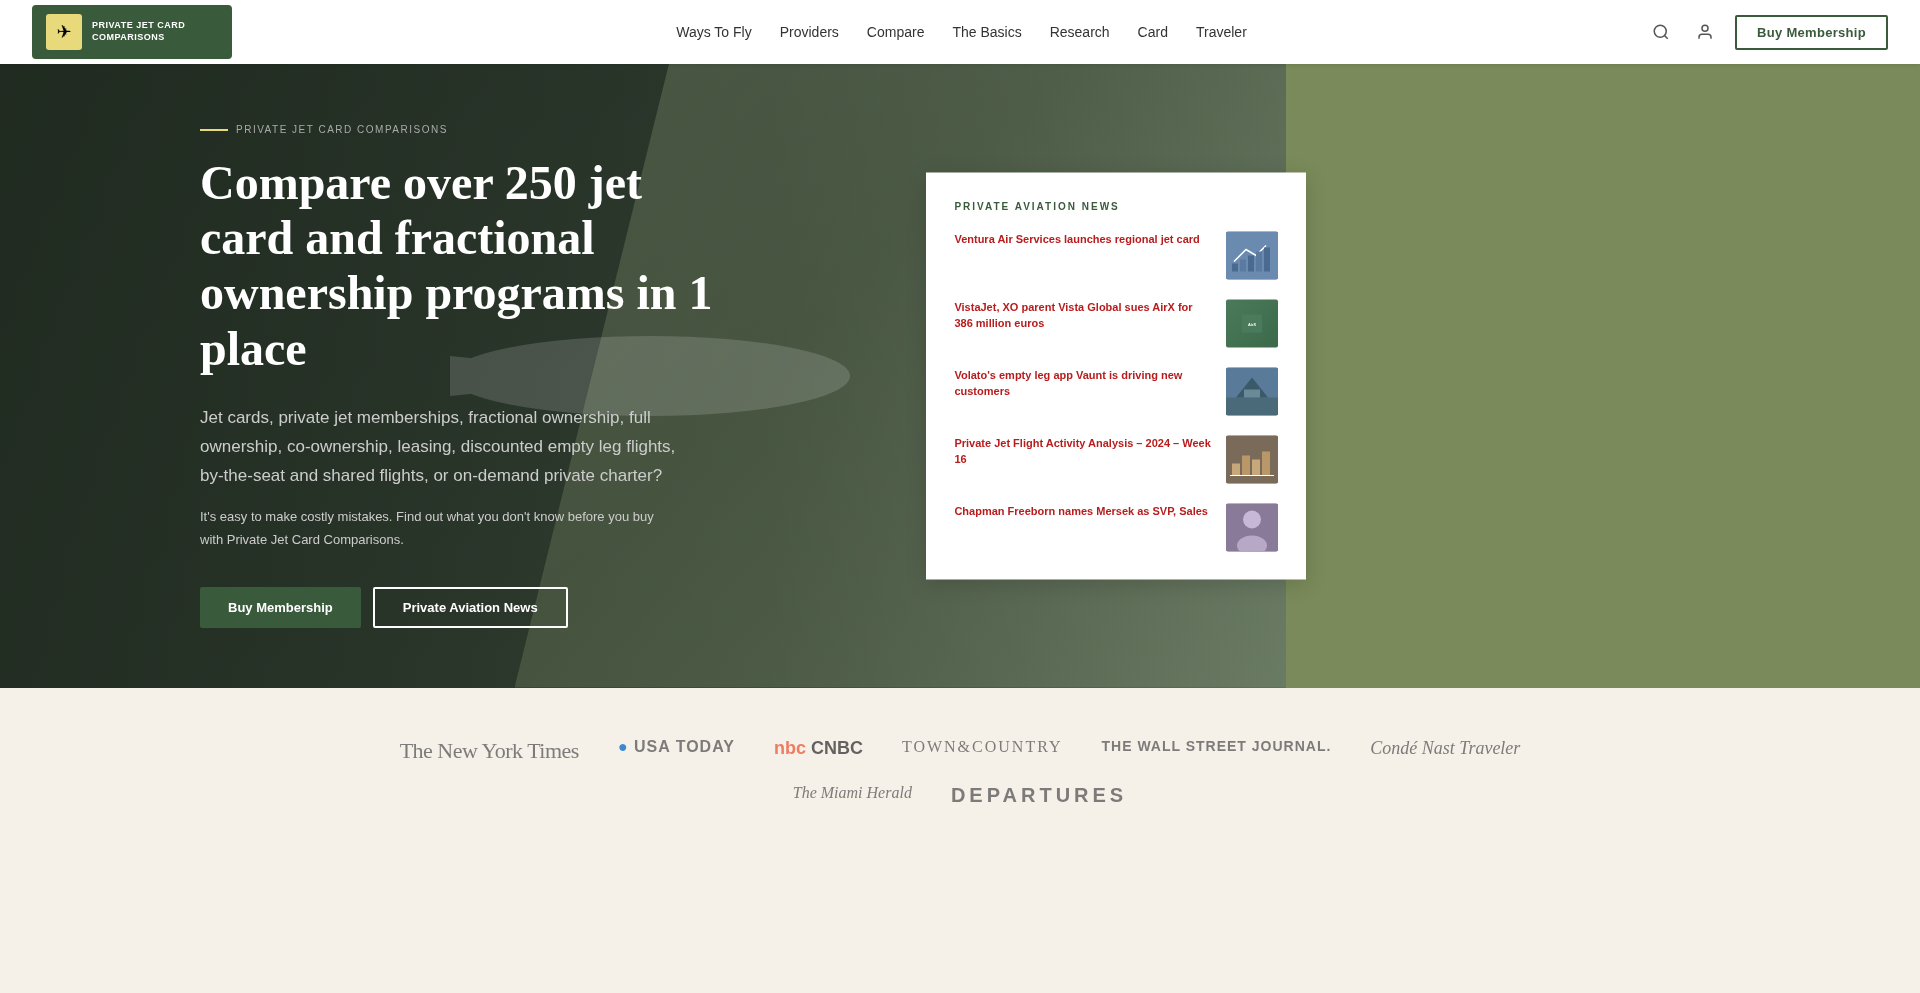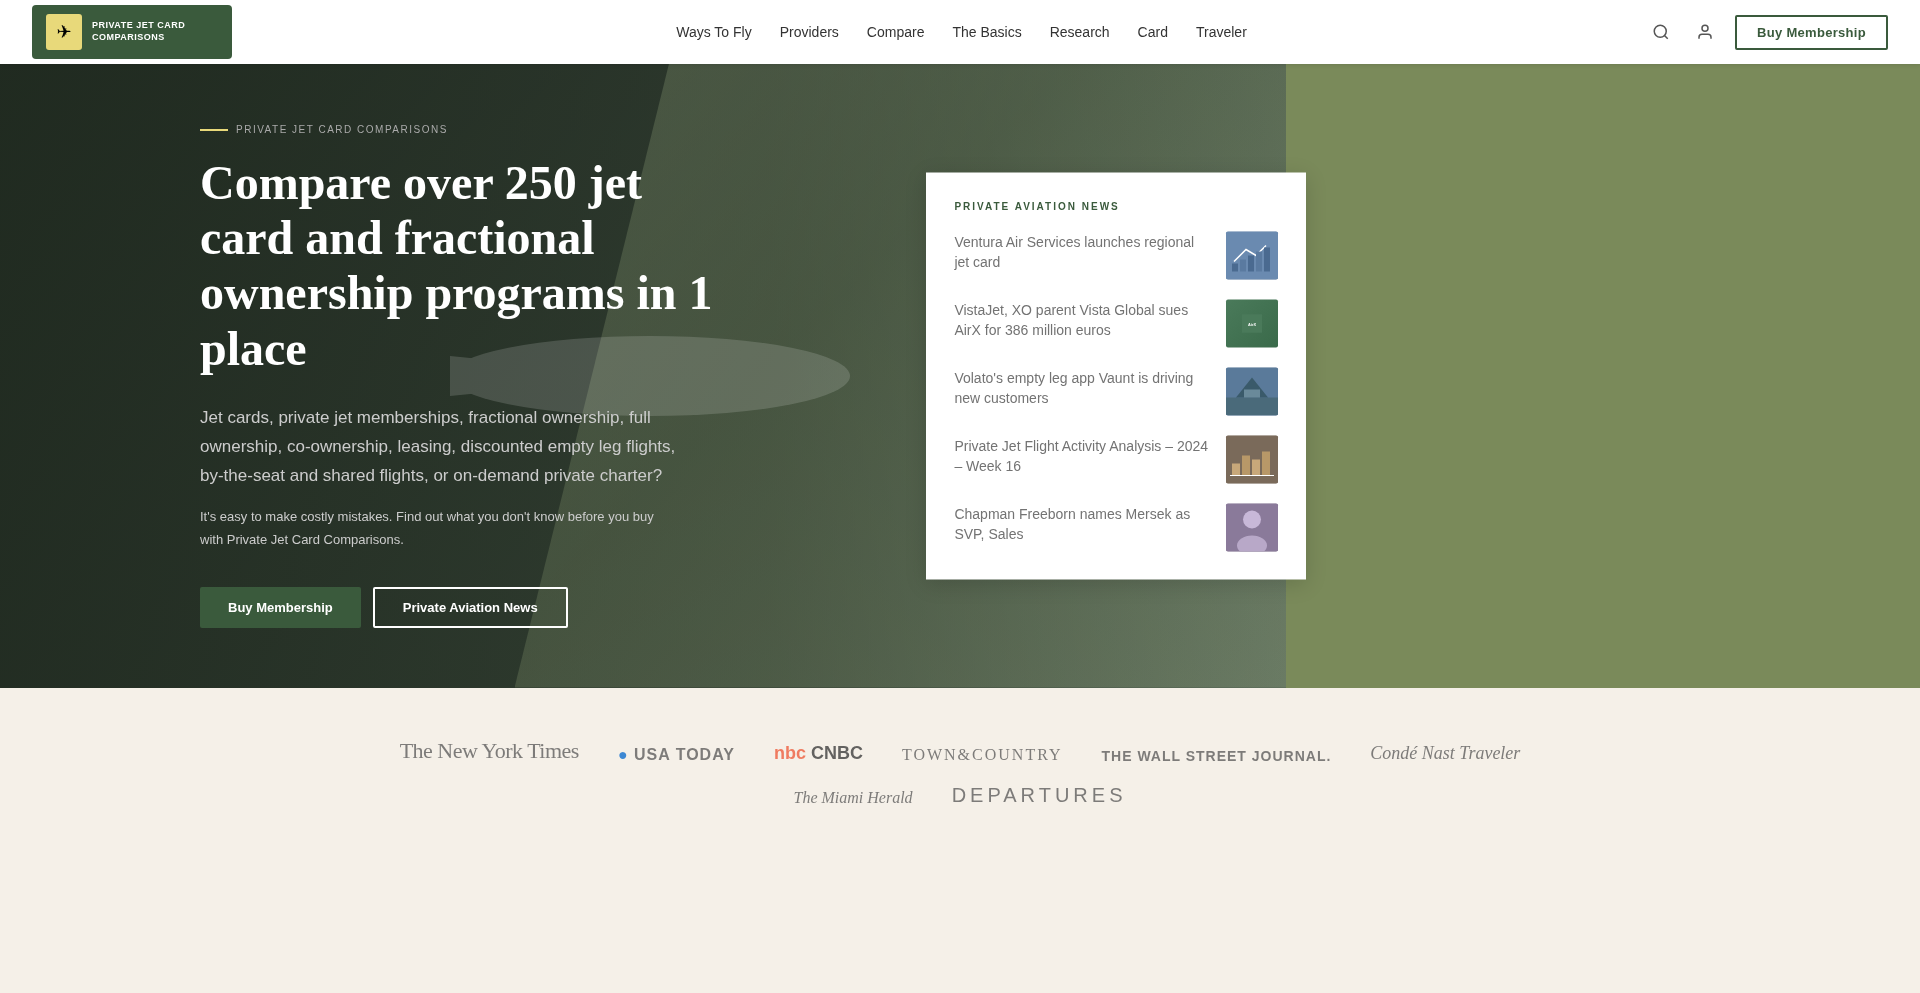--- a/index.html
+++ b/index.html
@@ -151,55 +151,55 @@
       font-weight: 700; text-transform: uppercase; letter-spacing: 2px;
       margin-bottom: 20px;
     }
     .news-item {
       display: flex; gap: 14px; margin-bottom: 20px;
       align-items: flex-start;
     }
     .news-item:last-child { margin-bottom: 0; }
     .news-item-text {
       flex: 1;
-      font-size: 14px; font-family: Arial, sans-serif;
-      color: #737373; line-height: 1.45; font-weight: 400;
+      font-size: 11px; font-family: Arial, sans-serif;
+      color: #b91c1c; line-height: 1.45; font-weight: 700;
     }
     .news-item-img {
       width: 52px; height: 48px; flex-shrink: 0;
       border-radius: 2px; overflow: hidden;
       display: flex; align-items: center; justify-content: center;
     }
     .img-blue { background: linear-gradient(135deg, #6a8ab0 0%, #4a6a90 100%); }
     .img-green { background: linear-gradient(135deg, #4a7a5a 0%, #3a6a4a 100%); color: #fff; font-size: 10px; font-family: Arial; text-align:center; padding: 16px; }
     .img-aerial { background: linear-gradient(135deg, #5a7a9a 0%, #4a6a8a 100%); }
     .img-chart { background: linear-gradient(135deg, #7a6a5a 0%, #6a5a4a 100%); }
     .img-person { background: linear-gradient(135deg, #8a7a9a 0%, #6a5a7a 100%); }
 
     
     .logos-section {
       background: #f5f0e8;
       padding: 50px 100px;
       display: flex; flex-direction: column; align-items: center; gap: 20px;
     }
     .logos-row {
-      display: flex; align-items: flex-end; justify-content: center;
+      display: flex; align-items: flex-start; justify-content: center;
       gap: 39px; flex-wrap: wrap;
     }
     .logo-item {
       color: #555; font-family: serif;
       opacity: 0.75;
       white-space: nowrap;
     }
     .logo-nyt { font-size: 22px; font-family: 'Times New Roman', serif; letter-spacing: -0.5px; }
     .logo-tc { font-size: 16px; font-family: 'Times New Roman', serif; letter-spacing: 2px; text-transform: uppercase; }
     .logo-wsj { font-size: 14px; font-family: Arial, sans-serif; font-weight: 700; letter-spacing: 1px; text-transform: uppercase; }
     .logo-traveler { font-size: 18px; font-family: 'Times New Roman', serif; font-style: italic; }
     .logo-miami { font-size: 16px; font-family: 'Times New Roman', serif; font-style: italic; }
-    .logo-departures { font-size: 20px; font-family: Arial, sans-serif; font-weight: 400; letter-spacing: 4px; text-transform: uppercase; }
+    .logo-departures { font-size: 20px; font-family: Arial, sans-serif; font-weight: 700; letter-spacing: 4px; text-transform: uppercase; }
 
     
     .plane-svg { opacity: 0.15; position: absolute; right: 30%; top: 50%; transform: translateY(-50%); }
   </style>
 </head>
 <body>
 
 <nav>
   <div class="nav-logo">
     <div class="nav-logo-icon">✈</div>

